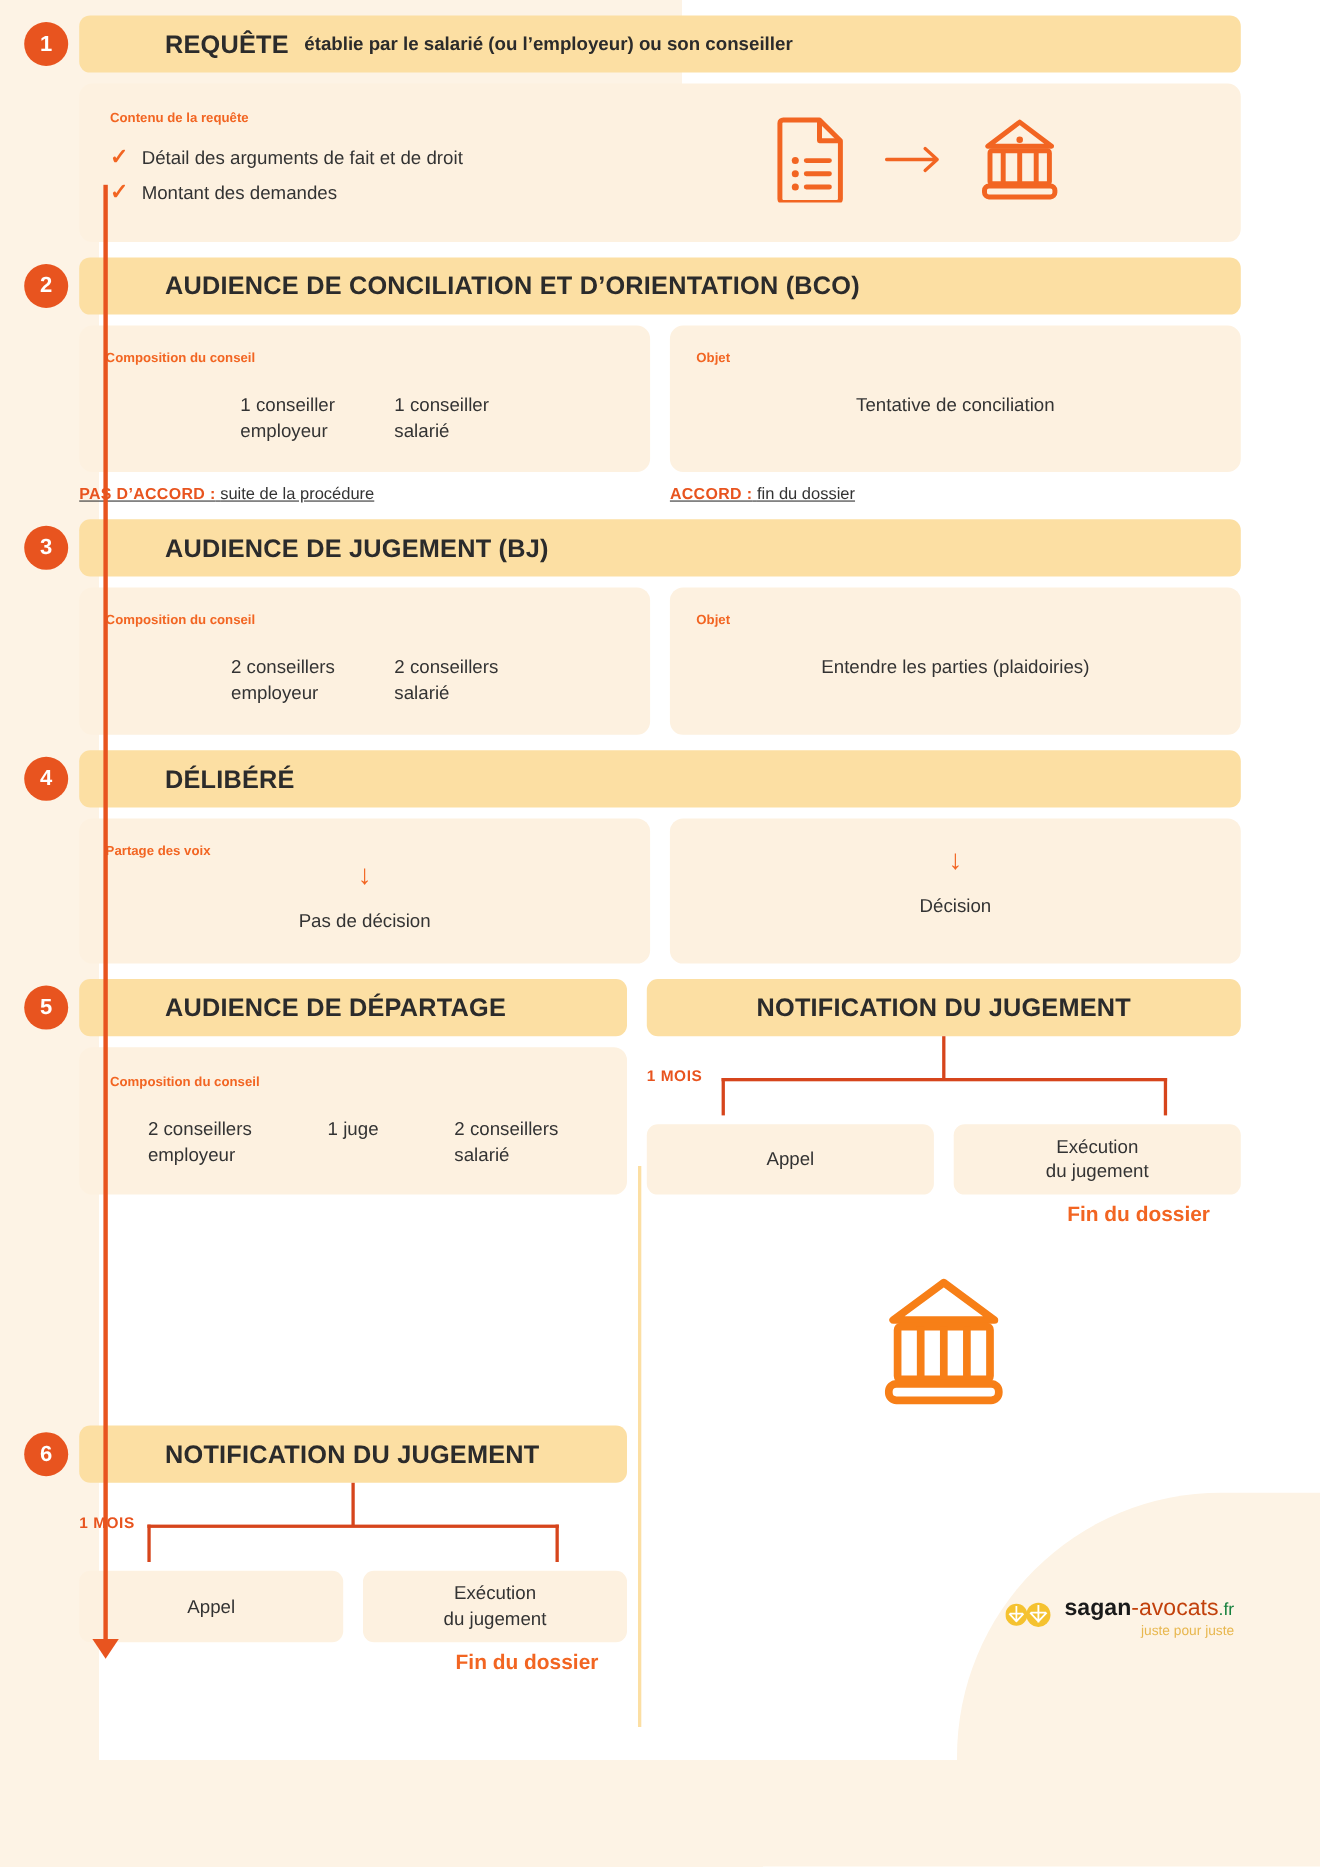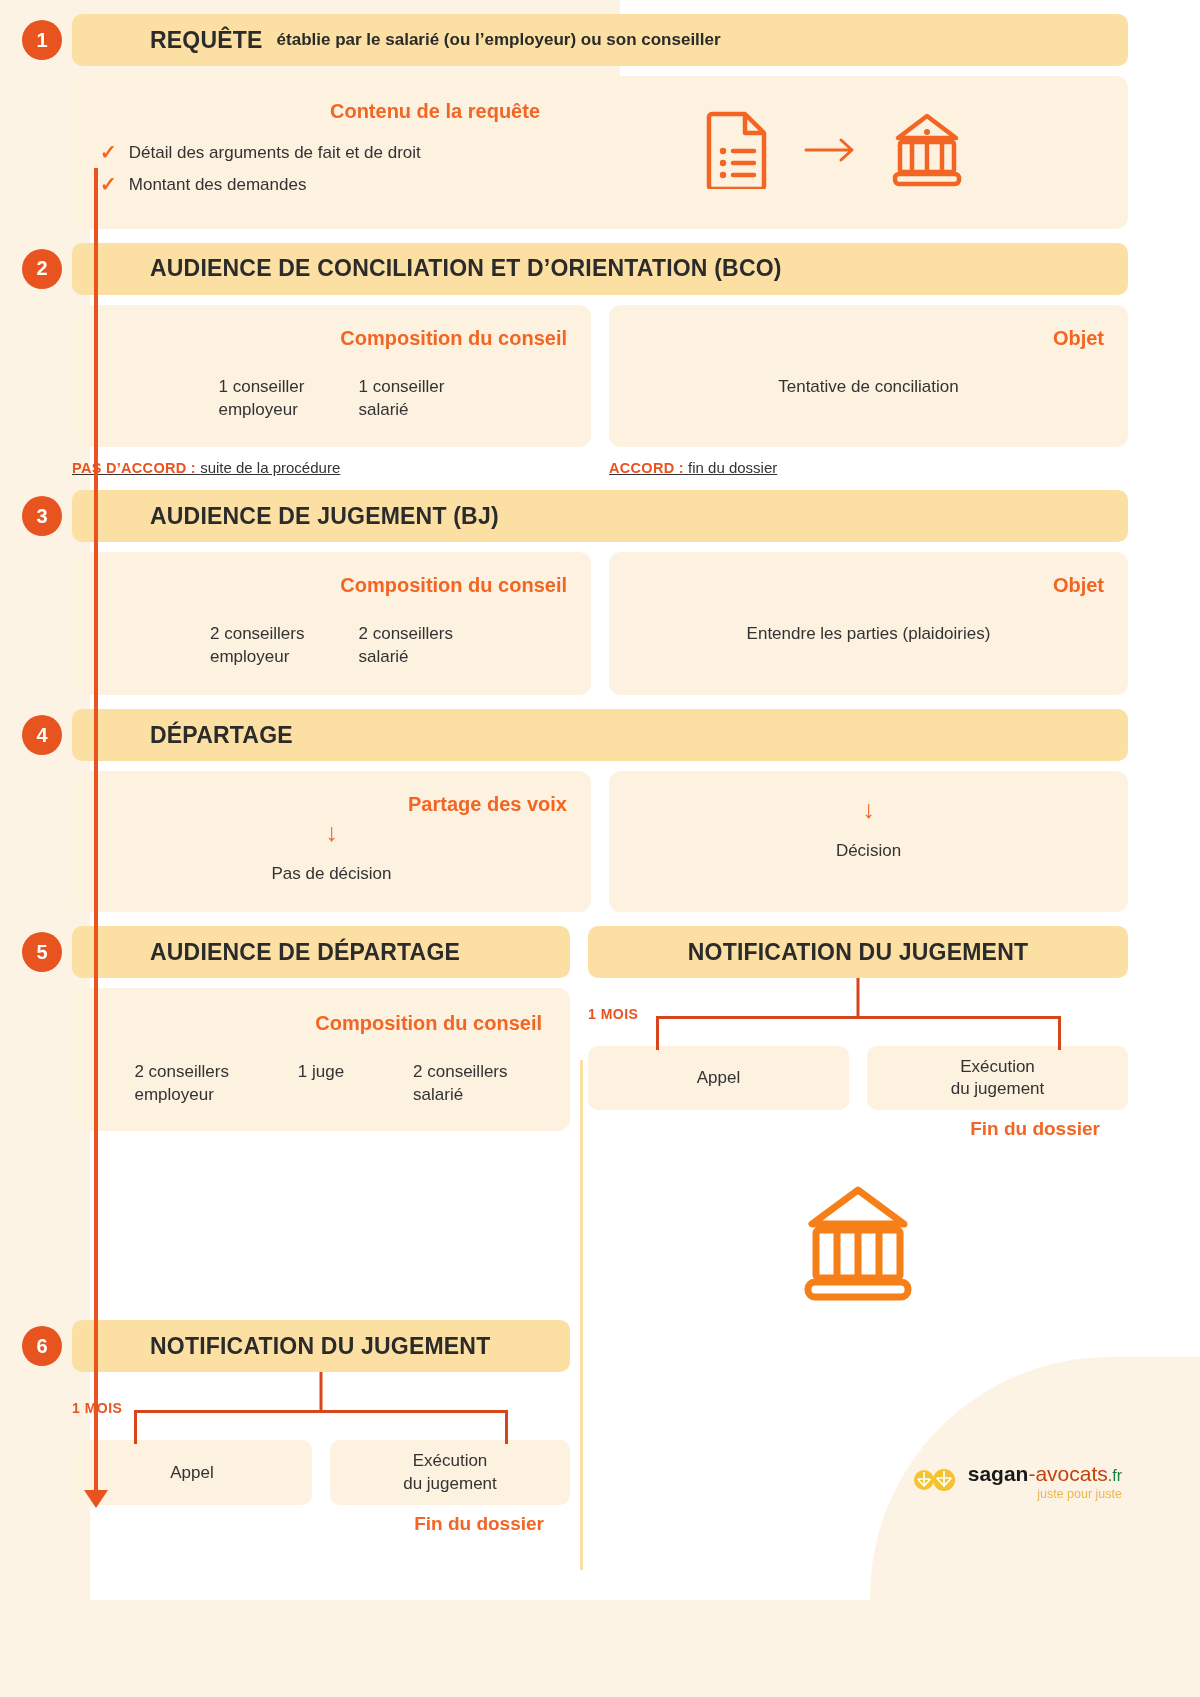--- a/index.html
+++ b/index.html
@@ -158,24 +158,24 @@
     margin-top: 10px;
     align-items: stretch;
   }
   .panel-col {
     background: #fdf1e0;
     border-radius: 12px;
     padding: 22px 24px 26px 24px;
     flex: 1;
   }
   .panel-head {
-    font-size: 20px;
+    font-size: 12px;
     font-weight: bold;
     color: #f26522;
-    text-align: right;
+    text-align: left;
     margin-bottom: 26px;
   }
   .panel-body {
     font-size: 17px;
     color: #333333;
     text-align: center;
     line-height: 1.35;
   }
 
   .cols {
@@ -272,21 +272,21 @@
     width: 3px;
     height: 510px;
     background: #fcdfa3;
     z-index: 3;
   }
 
   
   .notif-block { position: relative; }
   .tree {
     position: relative;
-    height: 68px;
+    height: 80px;
   }
   .tree .stem {
     position: absolute;
     left: 50%;
     top: 0;
     width: 3px; height: 40px;
     background: #d6451c;
     transform: translateX(-50%);
   }
   .tree .cross {
@@ -502,21 +502,21 @@
         <div class="panel-col">
           <div class="panel-head">Objet</div>
           <div class="panel-body">Entendre les parties (plaidoiries)</div>
         </div>
       </div>
     </div>
 
     <div class="step">
       <div class="step-bar">
         <span class="badge">4</span>
-        <span class="step-title">DÉPARTAGE</span>
+        <span class="step-title">DÉLIBÉRÉ</span>
       </div>
       <div class="panel-row">
         <div class="panel-col">
           <div class="panel-head" style="margin-bottom:4px">Partage des voix</div>
           <div class="down-arrow">↓</div>
           <div class="panel-body">Pas de décision</div>
         </div>
         <div class="panel-col">
           <div class="down-arrow">↓</div>
           <div class="panel-body">Décision</div>

